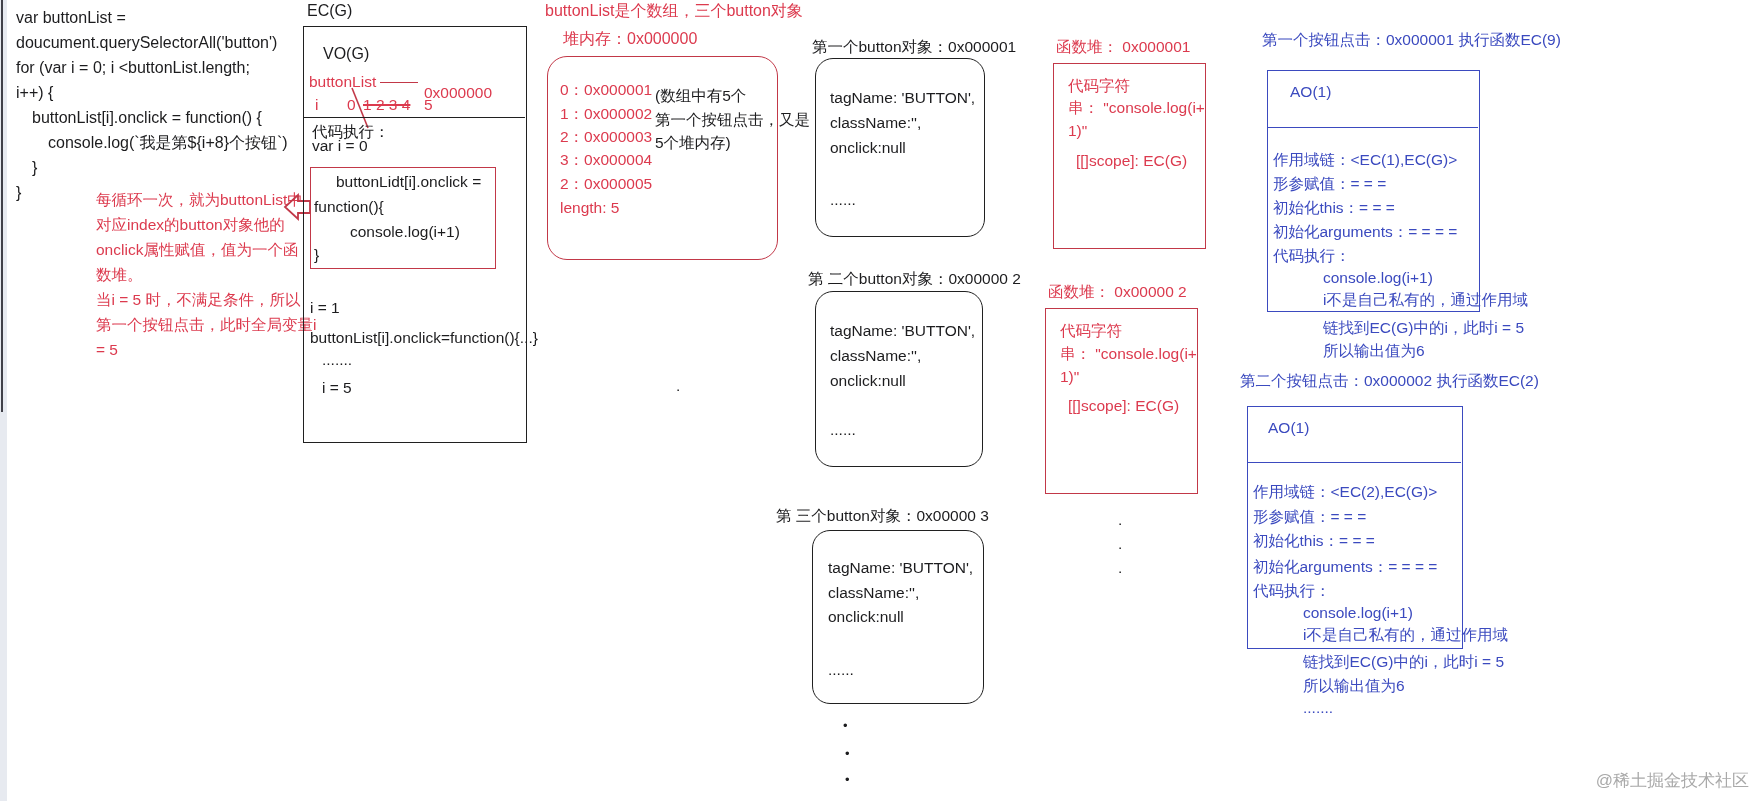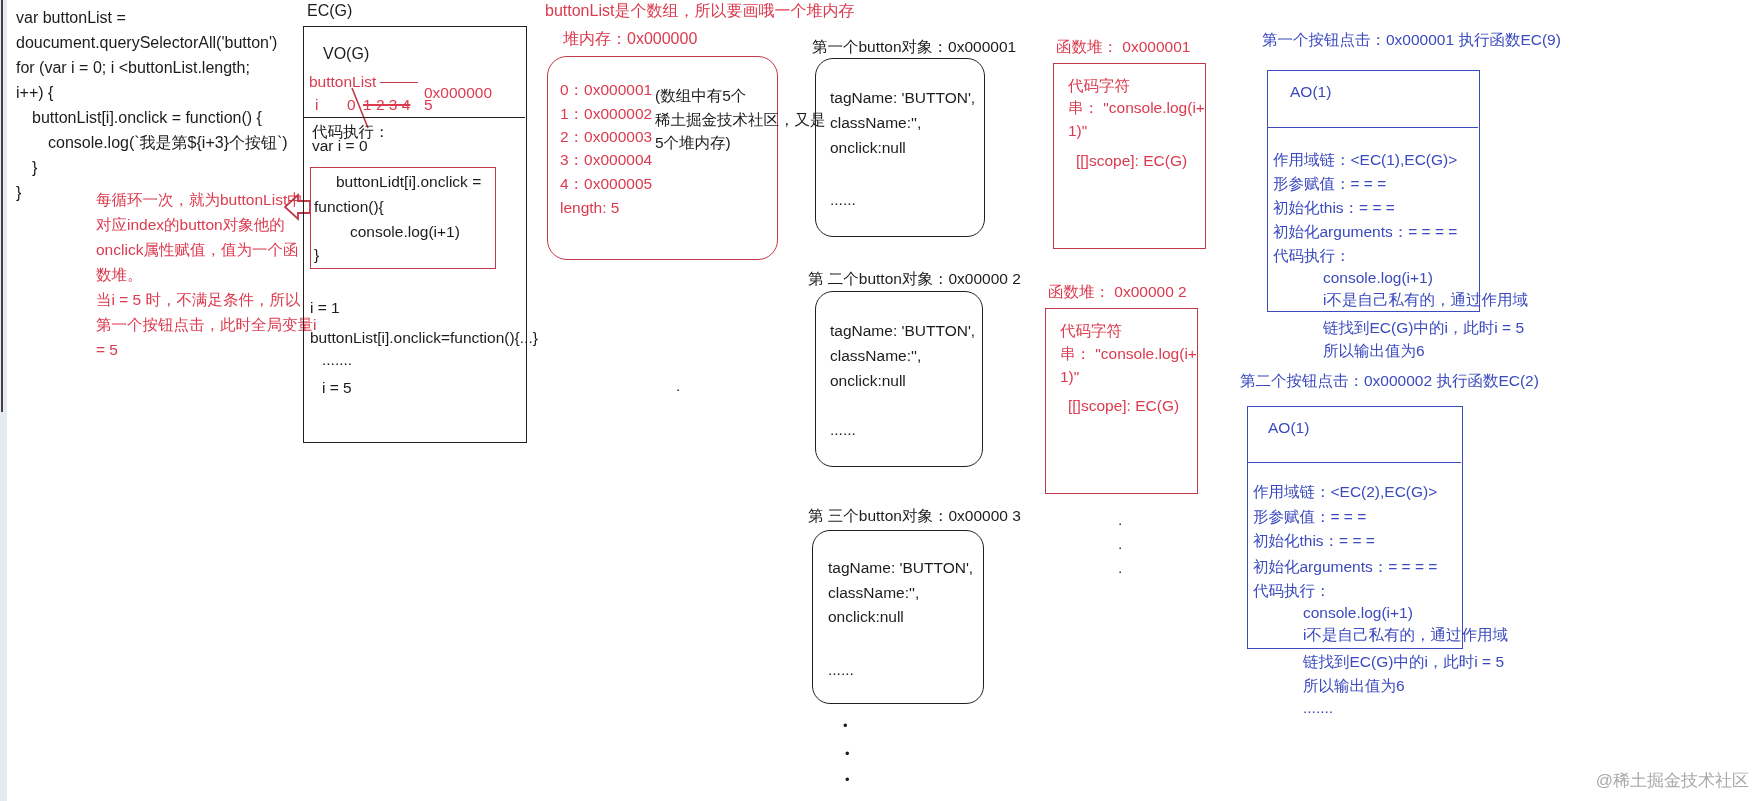--- a/index.html
+++ b/index.html
@@ -30,21 +30,21 @@
 
 <div class="edge-strip"></div>
 <div class="edge-line"></div>
 
 <div>
   <div class="t f16" style="left:16px;top:8px">var buttonList =</div>
   <div class="t f16" style="left:16px;top:33px">doucument.querySelectorAll('button')</div>
   <div class="t f16" style="left:16px;top:58px">for (var i = 0; i &lt;buttonList.length;</div>
   <div class="t f16" style="left:16px;top:83px">i++) {</div>
   <div class="t f16" style="left:32px;top:108px">buttonList[i].onclick = function() {</div>
-  <div class="t f16" style="left:48px;top:133px">console.log(`我是第${i+3}个按钮`)</div>
+  <div class="t f16" style="left:48px;top:133px">console.log(`我是第${i+8}个按钮`)</div>
   <div class="t f16" style="left:32px;top:158px">}</div>
   <div class="t f16" style="left:16px;top:183px">}</div>
 </div>
 
 <div>
   <div class="t red" style="left:96px;top:190px">每循环一次，就为buttonList中</div>
   <div class="t red" style="left:96px;top:215px">对应index的button对象他的</div>
   <div class="t red" style="left:96px;top:240px">onclick属性赋值，值为一个函</div>
   <div class="t red" style="left:96px;top:265px">数堆。</div>
   <div class="t red" style="left:96px;top:290px">当i = 5 时，不满足条件，所以</div>
@@ -77,31 +77,31 @@
   <div class="t" style="left:314px;top:197px">function(){</div>
   <div class="t" style="left:350px;top:222px">console.log(i+1)</div>
   <div class="t" style="left:314px;top:245px">}</div>
   <div class="t" style="left:310px;top:298px">i = 1</div>
   <div class="t" style="left:310px;top:328px">buttonList[i].onclick=function(){...}</div>
   <div class="t" style="left:322px;top:350px">.......</div>
   <div class="t" style="left:322px;top:378px">i = 5</div>
 </div>
 
 <div>
-  <div class="t red f16" style="left:545px;top:1px">buttonList是个数组，所以要画哦一个堆内存</div>
+  <div class="t red f16" style="left:545px;top:1px">buttonList是个数组，三个button对象</div>
   <div class="t red f16" style="left:563px;top:29px">堆内存：0x000000</div>
   <div class="box rbox rounded" style="left:547px;top:56px;width:229px;height:202px"></div>
   <div class="t red" style="left:560px;top:80px">0：0x000001</div>
   <div class="t red" style="left:560px;top:104px">1：0x000002</div>
   <div class="t red" style="left:560px;top:127px">2：0x000003</div>
   <div class="t red" style="left:560px;top:150px">3：0x000004</div>
-  <div class="t red" style="left:560px;top:174px">4：0x000005</div>
+  <div class="t red" style="left:560px;top:174px">2：0x000005</div>
   <div class="t red" style="left:560px;top:198px">length: 5</div>
   <div class="t" style="left:655px;top:86px">(数组中有5个</div>
-  <div class="t" style="left:655px;top:110px">稀土掘金技术社区，又是</div>
+  <div class="t" style="left:655px;top:110px">第一个按钮点击，又是</div>
   <div class="t" style="left:655px;top:133px">5个堆内存)</div>
 </div>
 <div class="t" style="left:676px;top:376px">.</div>
 
 <div>
   <div class="t" style="left:812px;top:37px">第一个button对象：0x000001</div>
   <div class="box rounded" style="left:815px;top:58px;width:168px;height:177px;border-radius:18px"></div>
   <div class="t" style="left:830px;top:88px">tagName: 'BUTTON',</div>
   <div class="t" style="left:830px;top:113px">className:'',</div>
   <div class="t" style="left:830px;top:138px">onclick:null</div>
@@ -111,21 +111,21 @@
 <div>
   <div class="t" style="left:808px;top:269px">第 二个button对象：0x00000 2</div>
   <div class="box rounded" style="left:815px;top:291px;width:166px;height:174px;border-radius:18px"></div>
   <div class="t" style="left:830px;top:321px">tagName: 'BUTTON',</div>
   <div class="t" style="left:830px;top:346px">className:'',</div>
   <div class="t" style="left:830px;top:371px">onclick:null</div>
   <div class="t" style="left:830px;top:420px">......</div>
 </div>
 
 <div>
-  <div class="t" style="left:808px;top:506px">第 三个button对象：0x00000 3</div>
+  <div class="t" style="left:776px;top:506px">第 三个button对象：0x00000 3</div>
   <div class="box rounded" style="left:812px;top:530px;width:170px;height:172px;border-radius:18px"></div>
   <div class="t" style="left:828px;top:558px">tagName: 'BUTTON',</div>
   <div class="t" style="left:828px;top:583px">className:'',</div>
   <div class="t" style="left:828px;top:607px">onclick:null</div>
   <div class="t" style="left:828px;top:660px">......</div>
 </div>
 
 <div class="t f13" style="left:843px;top:718px">•</div>
 <div class="t f13" style="left:845px;top:746px">•</div>
 <div class="t f13" style="left:845px;top:772px">•</div>

